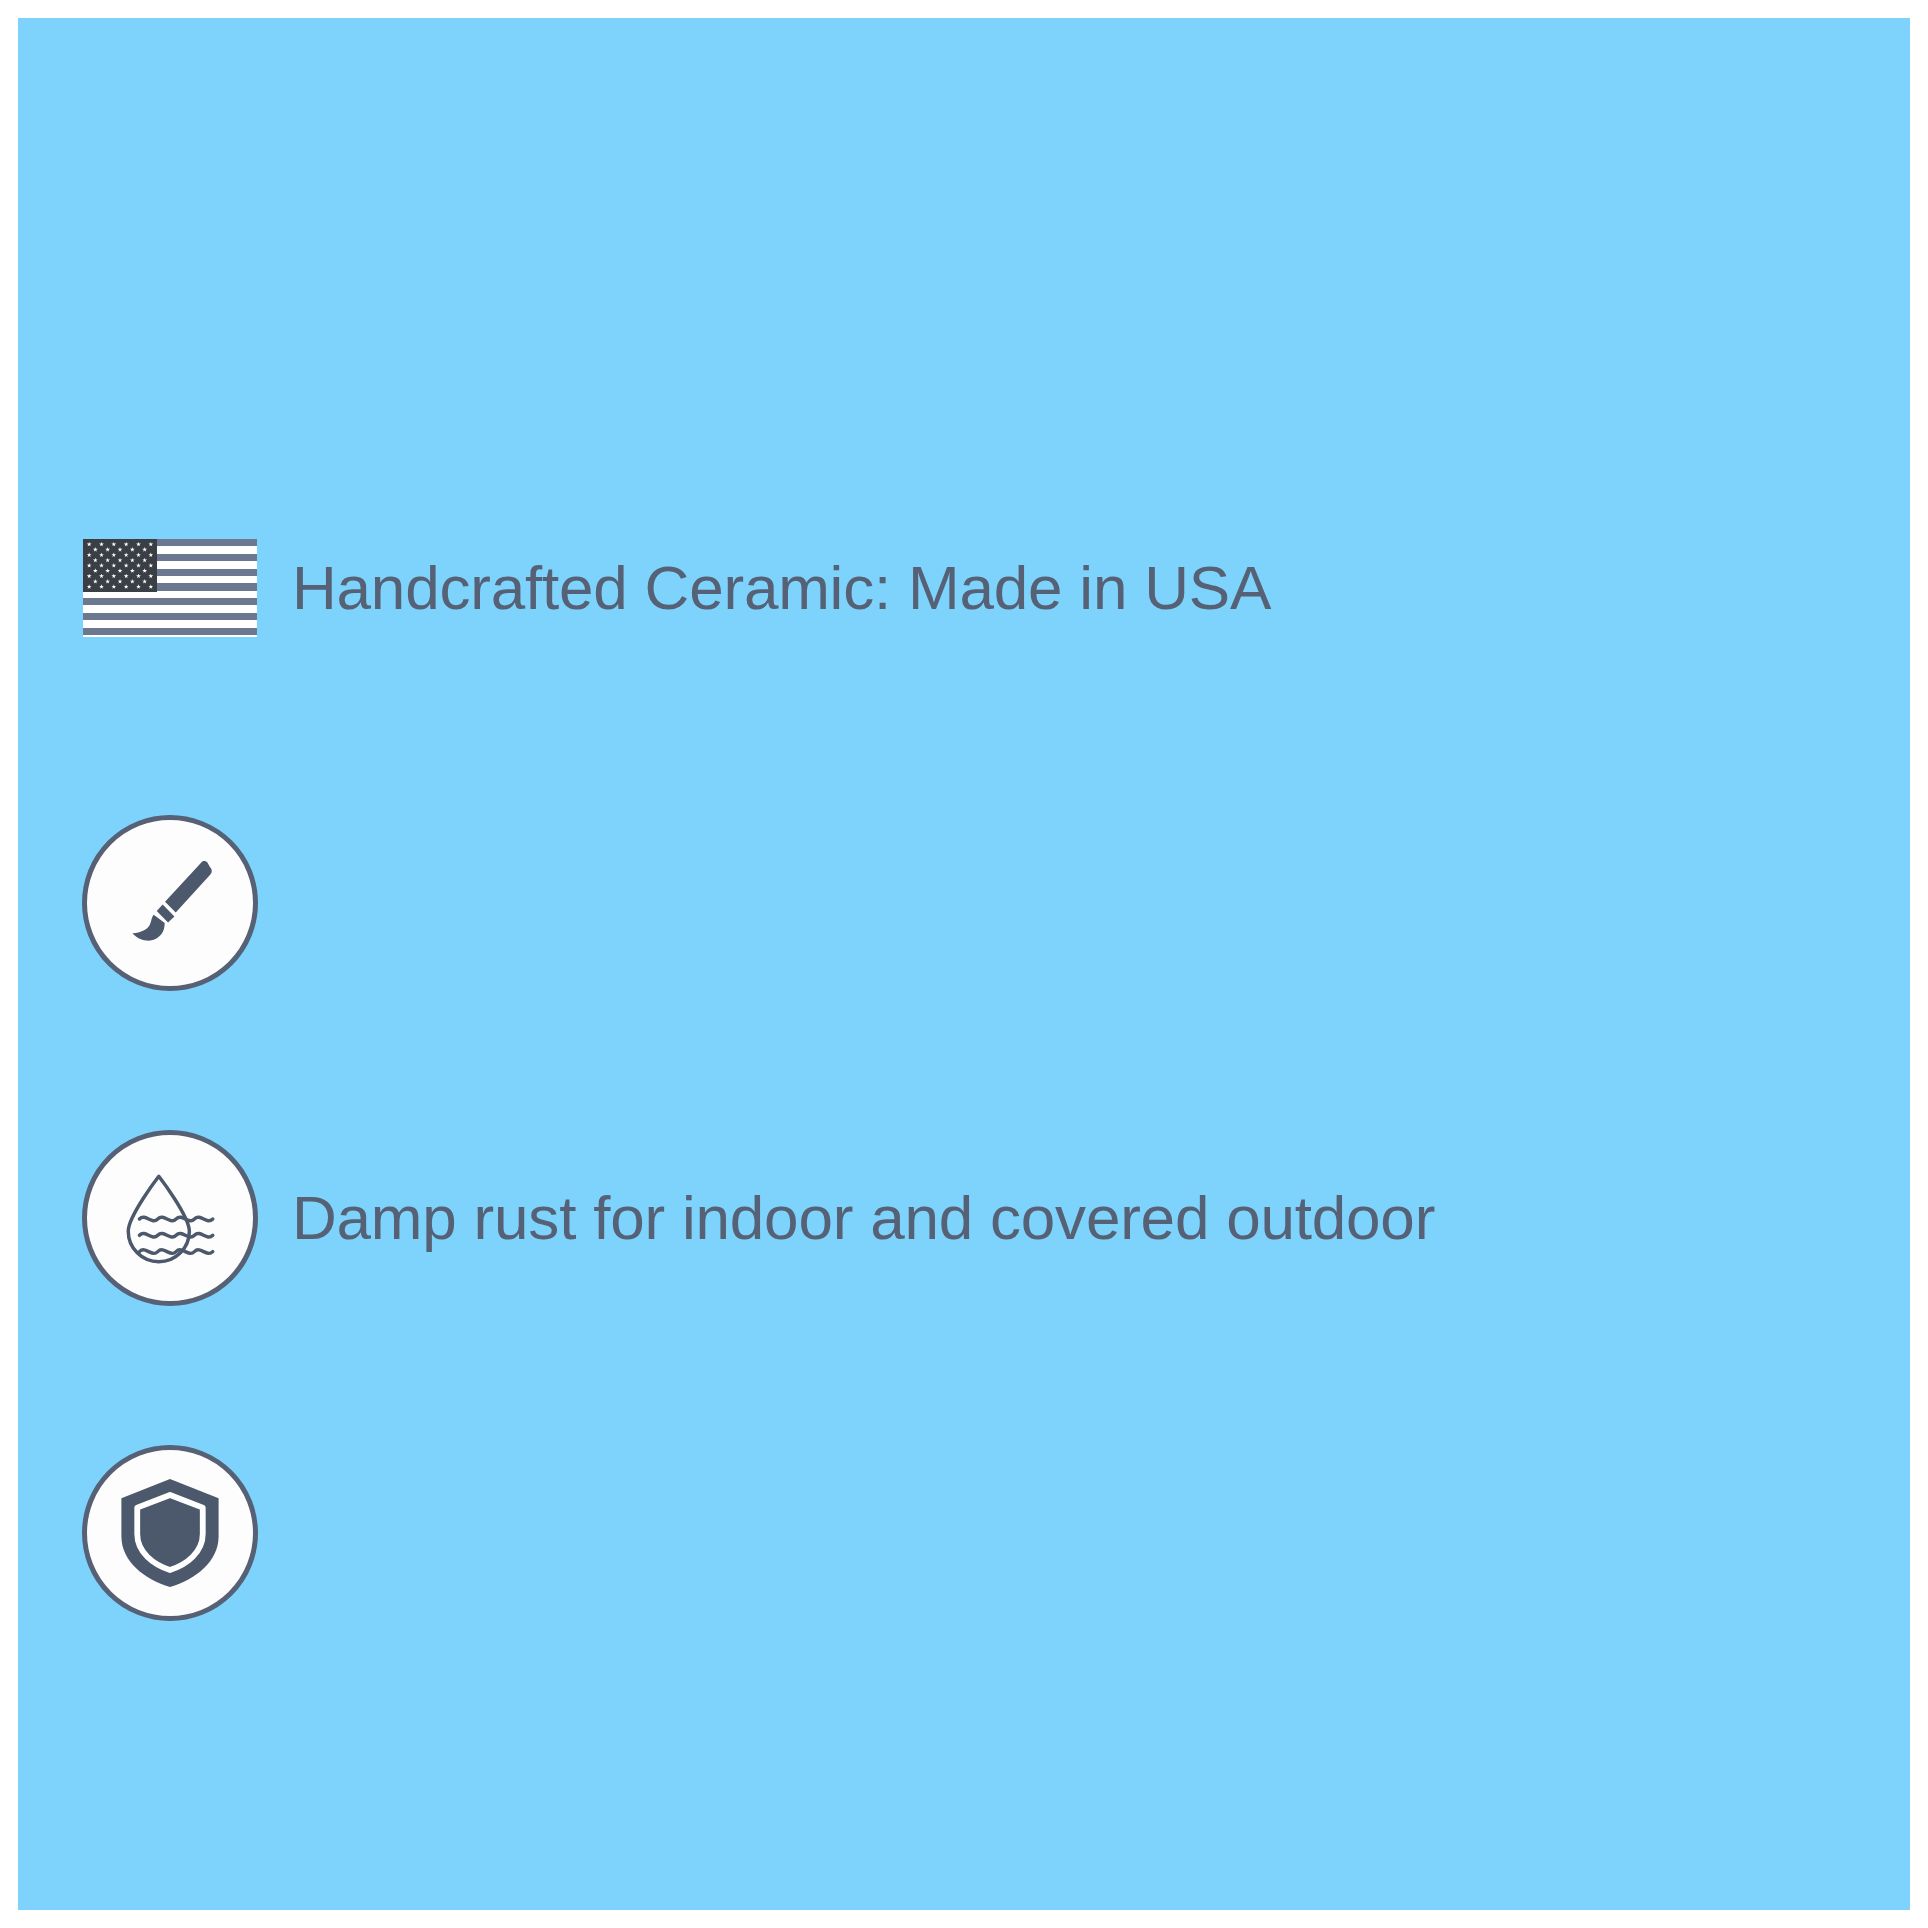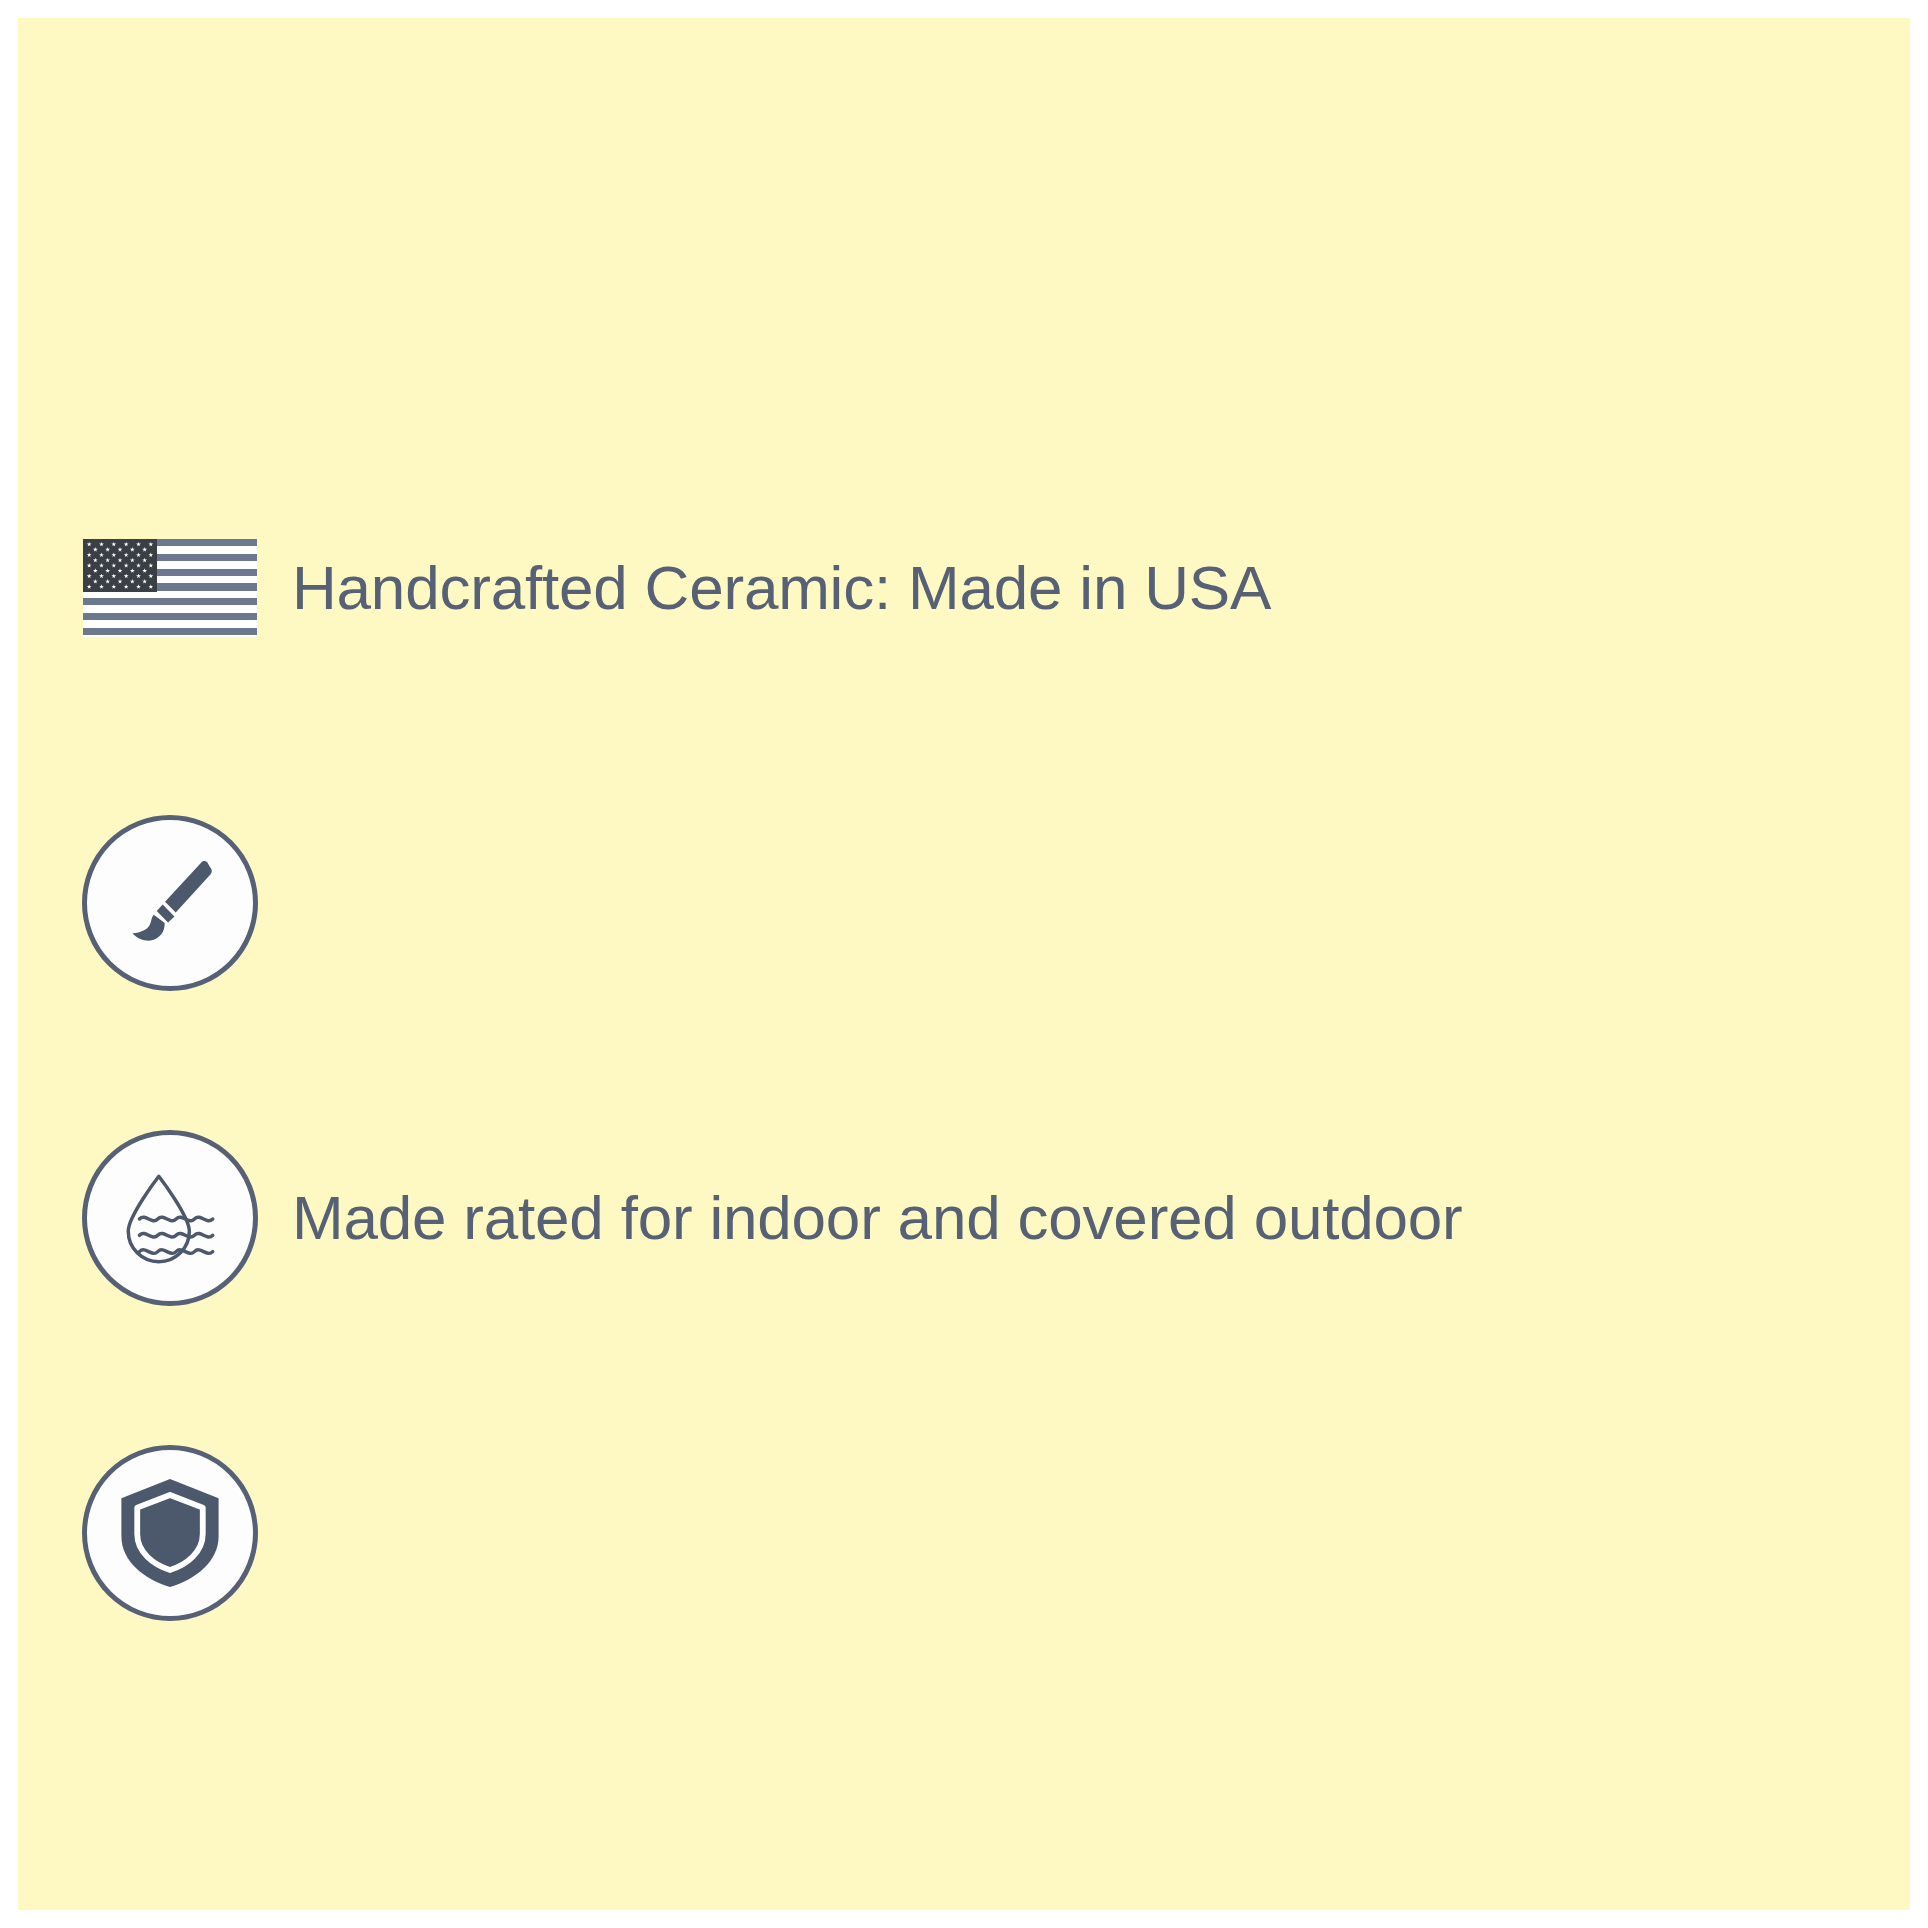--- a/index.html
+++ b/index.html
@@ -14,21 +14,21 @@
     background: #ffffff;
     overflow: hidden;
     font-family: "Liberation Sans", sans-serif;
   }
   #panel {
     position: absolute;
     left: 18px;
     top: 18px;
     width: 1892px;
     height: 1892px;
-    background: #fef9c3;
+    background: #7dd3fc;
   }
   #feature-list {
     position: absolute;
     left: 0;
     top: 0;
     width: 100%;
     height: 100%;
   }
   .feature-row {
     position: absolute;
@@ -208,21 +208,21 @@
             <svg width="112" height="112" viewBox="0 0 110 110" aria-hidden="true">
               <g fill="none" stroke="#4c586b" stroke-width="3.4" stroke-linecap="round" stroke-linejoin="round">
                 <path d="M44 14 C44 14 14 53 14 68 A30 30 0 0 0 74 68 C74 53 44 14 44 14 Z"></path>
                 <path d="M25 56 c6 -6 12 6 18 0 c6 -6 12 6 18 0 c6 -6 12 6 18 0 c6 -6 12 6 18 0"></path>
                 <path d="M25 72 c6 -6 12 6 18 0 c6 -6 12 6 18 0 c6 -6 12 6 18 0 c6 -6 12 6 18 0"></path>
                 <path d="M25 88 c6 -6 12 6 18 0 c6 -6 12 6 18 0 c6 -6 12 6 18 0 c6 -6 12 6 18 0"></path>
               </g>
             </svg>
           </div>
         </div>
-        <div class="feature-label">Made rated for indoor and covered outdoor</div>
+        <div class="feature-label">Damp rust for indoor and covered outdoor</div>
       </div>
 
       <div class="feature-row" data-row="3">
         <div class="icon-slot">
           <div class="circle-icon">
             <svg width="106" height="112" viewBox="0 0 100 106" aria-hidden="true">
               <path d="M50 2 L96 20 L96 56 C96 80 74 97 50 104 C26 97 4 80 4 56 L4 20 Z" fill="#4c586b"></path>
               <path d="M50 17 L81 29 L81 54 C81 71 66 83 50 88 C34 83 19 71 19 54 L19 29 Z" fill="none" stroke="#ffffff" stroke-width="5.5" stroke-linejoin="round"></path>
             </svg>
           </div>

